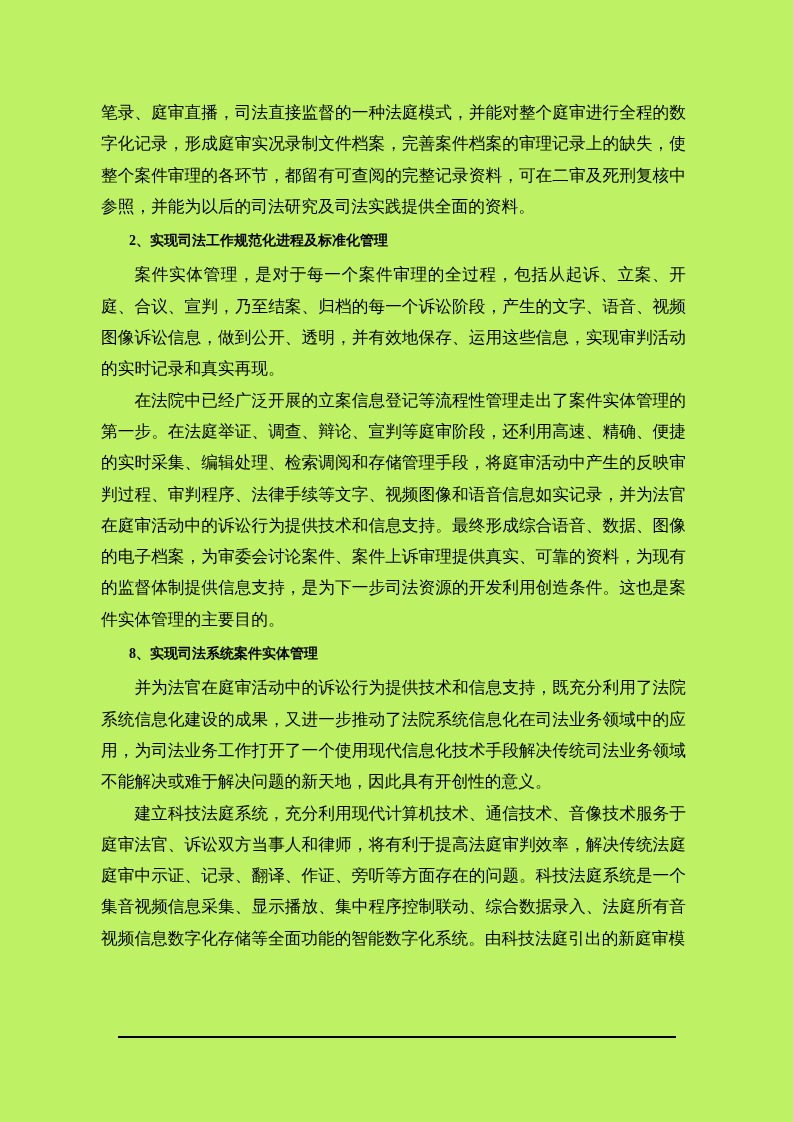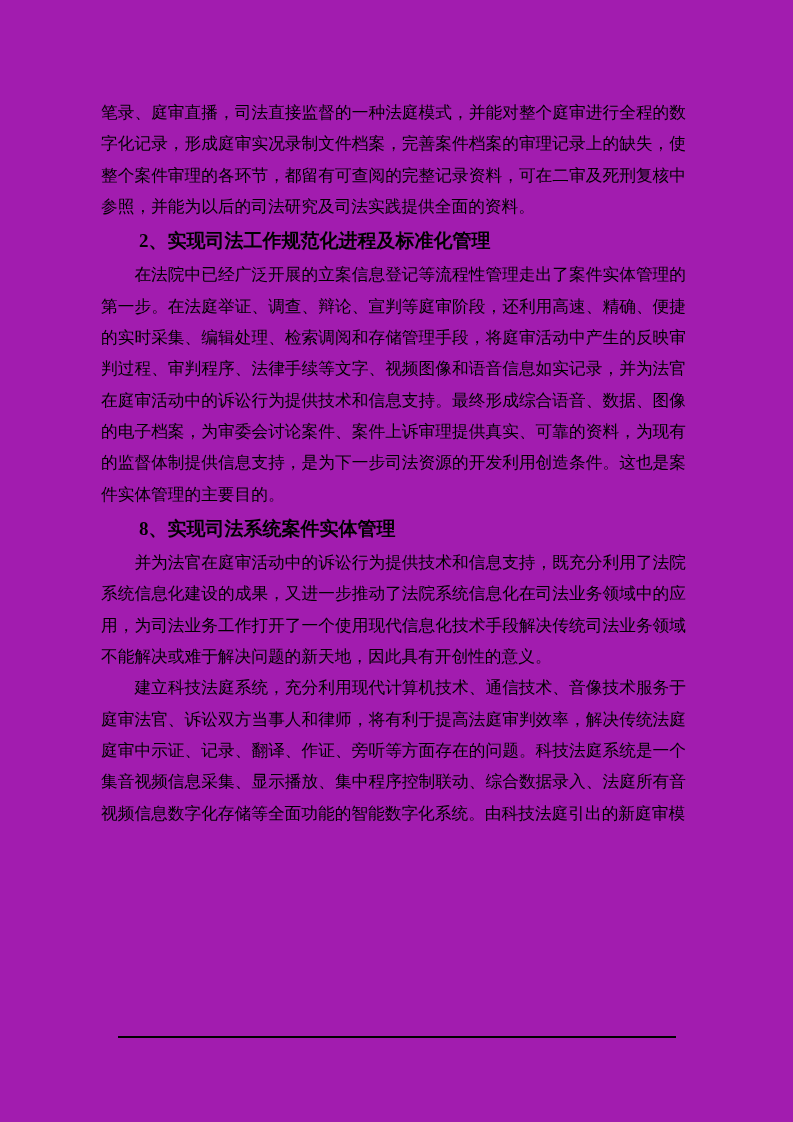--- a/index.html
+++ b/index.html
@@ -4,21 +4,21 @@
 <style>
   html, body {
     margin: 0;
     padding: 0;
     background: #ffffff;
   }
   .page {
     position: relative;
     width: 793px;
     height: 1122px;
-    background: #a21caf;
+    background: #bef264;
     color: #000000;
     font-family: "Liberation Serif", "DejaVu Serif", serif;
     overflow: hidden;
   }
   .content {
     position: absolute;
     left: 101px;
     top: 97px;
     width: 585px;
     font-size: 16.7px;
@@ -28,40 +28,41 @@
   }
   .para {
     margin: 0;
     text-indent: 2em;
   }
   .para.no-indent {
     text-indent: 0;
   }
   .heading {
     margin: 3px 0;
-    font-size: 19px;
+    font-size: 14px;
     line-height: 31.3px;
     font-weight: bold;
     text-indent: 2em;
   }
   .footer-rule {
     position: absolute;
     left: 118px;
     top: 1036px;
     width: 558px;
     height: 0;
     border-top: 2px solid #000000;
   }
 </style>
 </head>
 <body>
 
 <div class="page">
   <div class="content">
     <p class="para no-indent">笔录、庭审直播，司法直接监督的一种法庭模式，并能对整个庭审进行全程的数字化记录，形成庭审实况录制文件档案，完善案件档案的审理记录上的缺失，使整个案件审理的各环节，都留有可查阅的完整记录资料，可在二审及死刑复核中参照，并能为以后的司法研究及司法实践提供全面的资料。</p>
     <h3 class="heading">2、实现司法工作规范化进程及标准化管理</h3>
+    <p class="para">案件实体管理，是对于每一个案件审理的全过程，包括从起诉、立案、开庭、合议、宣判，乃至结案、归档的每一个诉讼阶段，产生的文字、语音、视频图像诉讼信息，做到公开、透明，并有效地保存、运用这些信息，实现审判活动的实时记录和真实再现。</p>
     <p class="para">在法院中已经广泛开展的立案信息登记等流程性管理走出了案件实体管理的第一步。在法庭举证、调查、辩论、宣判等庭审阶段，还利用高速、精确、便捷的实时采集、编辑处理、检索调阅和存储管理手段，将庭审活动中产生的反映审判过程、审判程序、法律手续等文字、视频图像和语音信息如实记录，并为法官在庭审活动中的诉讼行为提供技术和信息支持。最终形成综合语音、数据、图像的电子档案，为审委会讨论案件、案件上诉审理提供真实、可靠的资料，为现有的监督体制提供信息支持，是为下一步司法资源的开发利用创造条件。这也是案件实体管理的主要目的。</p>
     <h3 class="heading">8、实现司法系统案件实体管理</h3>
     <p class="para">并为法官在庭审活动中的诉讼行为提供技术和信息支持，既充分利用了法院系统信息化建设的成果，又进一步推动了法院系统信息化在司法业务领域中的应用，为司法业务工作打开了一个使用现代信息化技术手段解决传统司法业务领域不能解决或难于解决问题的新天地，因此具有开创性的意义。</p>
     <p class="para">建立科技法庭系统，充分利用现代计算机技术、通信技术、音像技术服务于庭审法官、诉讼双方当事人和律师，将有利于提高法庭审判效率，解决传统法庭庭审中示证、记录、翻译、作证、旁听等方面存在的问题。科技法庭系统是一个集音视频信息采集、显示播放、集中程序控制联动、综合数据录入、法庭所有音视频信息数字化存储等全面功能的智能数字化系统。由科技法庭引出的新庭审模</p>
   </div>
   <div class="footer-rule"></div>
 </div>
 
 </body></html>

